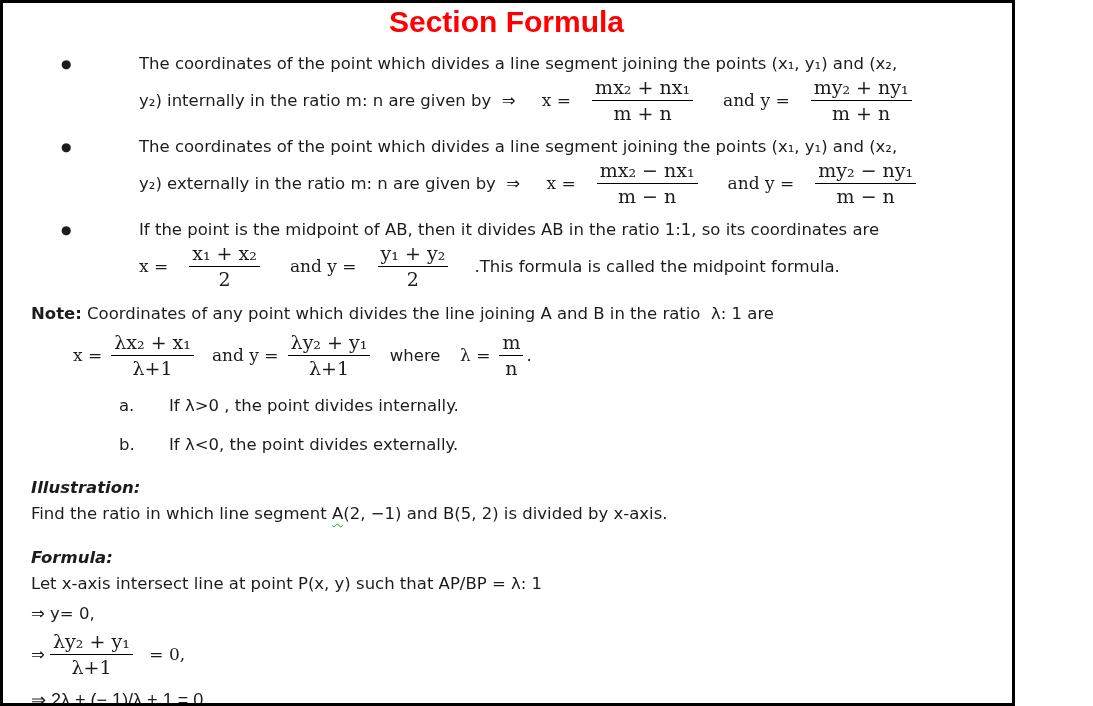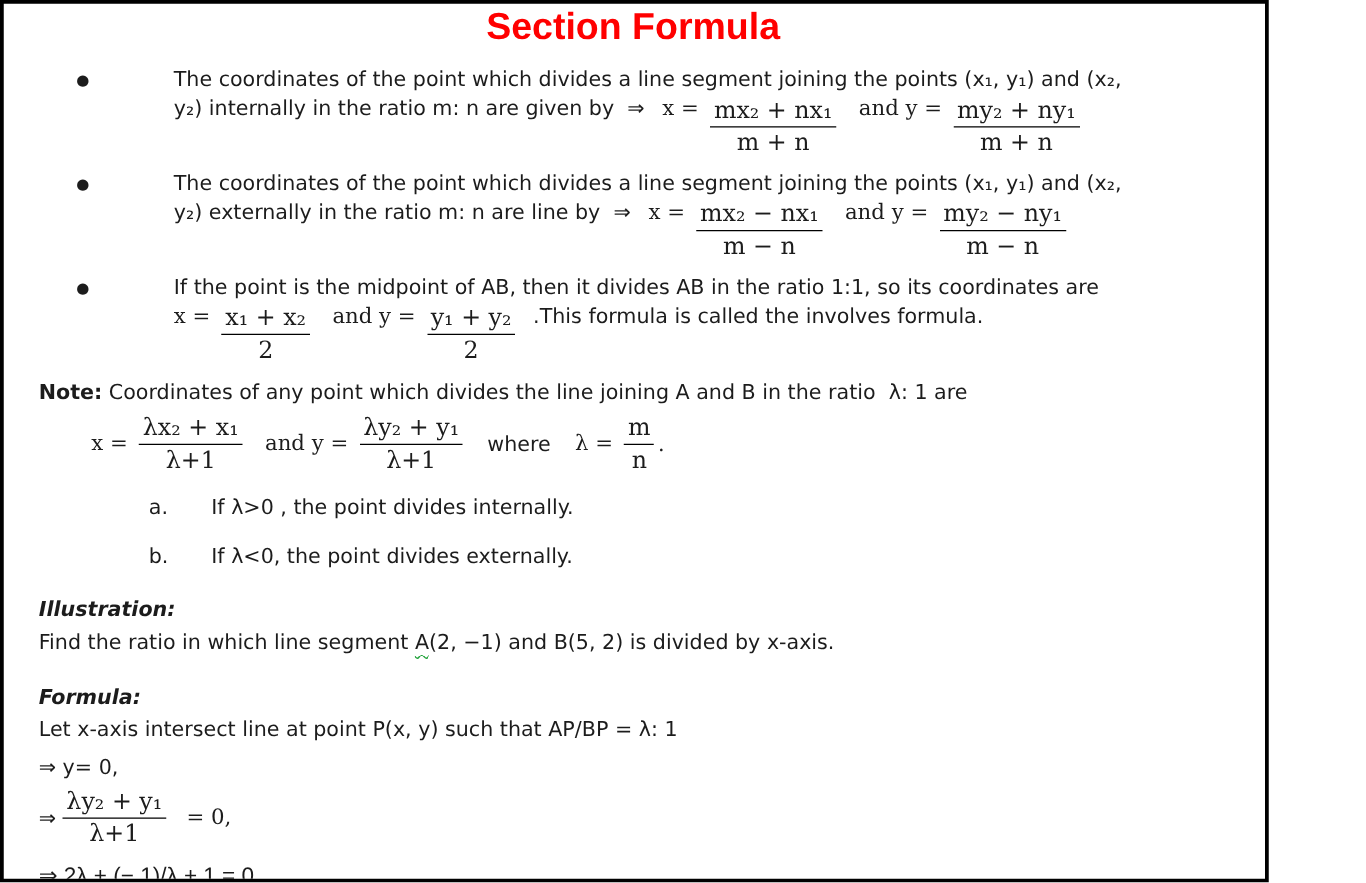--- a/index.html
+++ b/index.html
@@ -20,21 +20,21 @@
     text-align:center;
     font-family:"Liberation Sans",sans-serif;
     font-weight:bold;
     font-size:30px;
     line-height:36px;
   }
   .bullet{display:flex;margin-top:11px;}
   .dot{flex:none;width:36px;padding-left:30px;font-size:12px;line-height:26px;}
   .btext{flex:1;margin-left:42px;}
   .tline{line-height:26px;}
-  .fline{display:flex;align-items:flex-start;height:46px;white-space:pre;}
+  .fline{display:flex;align-items:center;height:46px;white-space:pre;gap:12px;}
   .serif{font-family:"DejaVu Serif",serif;}
   .eq{font-family:"DejaVu Serif",serif;margin-left:9px;font-size:17px;white-space:pre;}
   .frac{
     display:inline-flex;flex-direction:column;align-items:center;
     font-family:"DejaVu Serif",serif;
     font-size:19px;line-height:1.2;
     margin:0 9px;vertical-align:middle;
   }
   .frac .fnum{border-bottom:1.4px solid #000;padding:0 3px 1px 3px;white-space:pre;}
   .frac .fden{padding-top:1px;white-space:pre;}
@@ -85,21 +85,21 @@
         </span>
       </div>
     </div>
   </div>
 
   <div class="bullet">
     <span class="dot">●</span>
     <div class="btext">
       <div class="tline">The coordinates of the point which divides a line segment joining the points (x₁, y₁) and (x₂,</div>
       <div class="fline">
-        <span>y₂) externally in the ratio m: n are line by  ⇒ </span>
+        <span>y₂) externally in the ratio m: n are given by  ⇒ </span>
         <span class="eq">x =</span>
         <span class="frac">
           <span class="fnum">mx₂ − nx₁</span>
           <span class="fden">m − n</span>
         </span>
         <span class="eq">and y =</span>
         <span class="frac">
           <span class="fnum">my₂ − ny₁</span>
           <span class="fden">m − n</span>
         </span>
@@ -115,21 +115,21 @@
         <span class="eq" style="margin-left:0">x =</span>
         <span class="frac">
           <span class="fnum">x₁ + x₂</span>
           <span class="fden">2</span>
         </span>
         <span class="eq">and y =</span>
         <span class="frac">
           <span class="fnum">y₁ + y₂</span>
           <span class="fden">2</span>
         </span>
-        <span> .This formula is called the involves formula.</span>
+        <span> .This formula is called the midpoint formula.</span>
       </div>
     </div>
   </div>
 
   <div class="note">
     <b>Note:</b><span style="white-space:pre-wrap;"> Coordinates of any point which divides the line joining A and B in the ratio  λ: 1 are</span>
   </div>
 
   <div class="lambda-line">
     <span class="eq" style="margin-left:0">x =</span>

